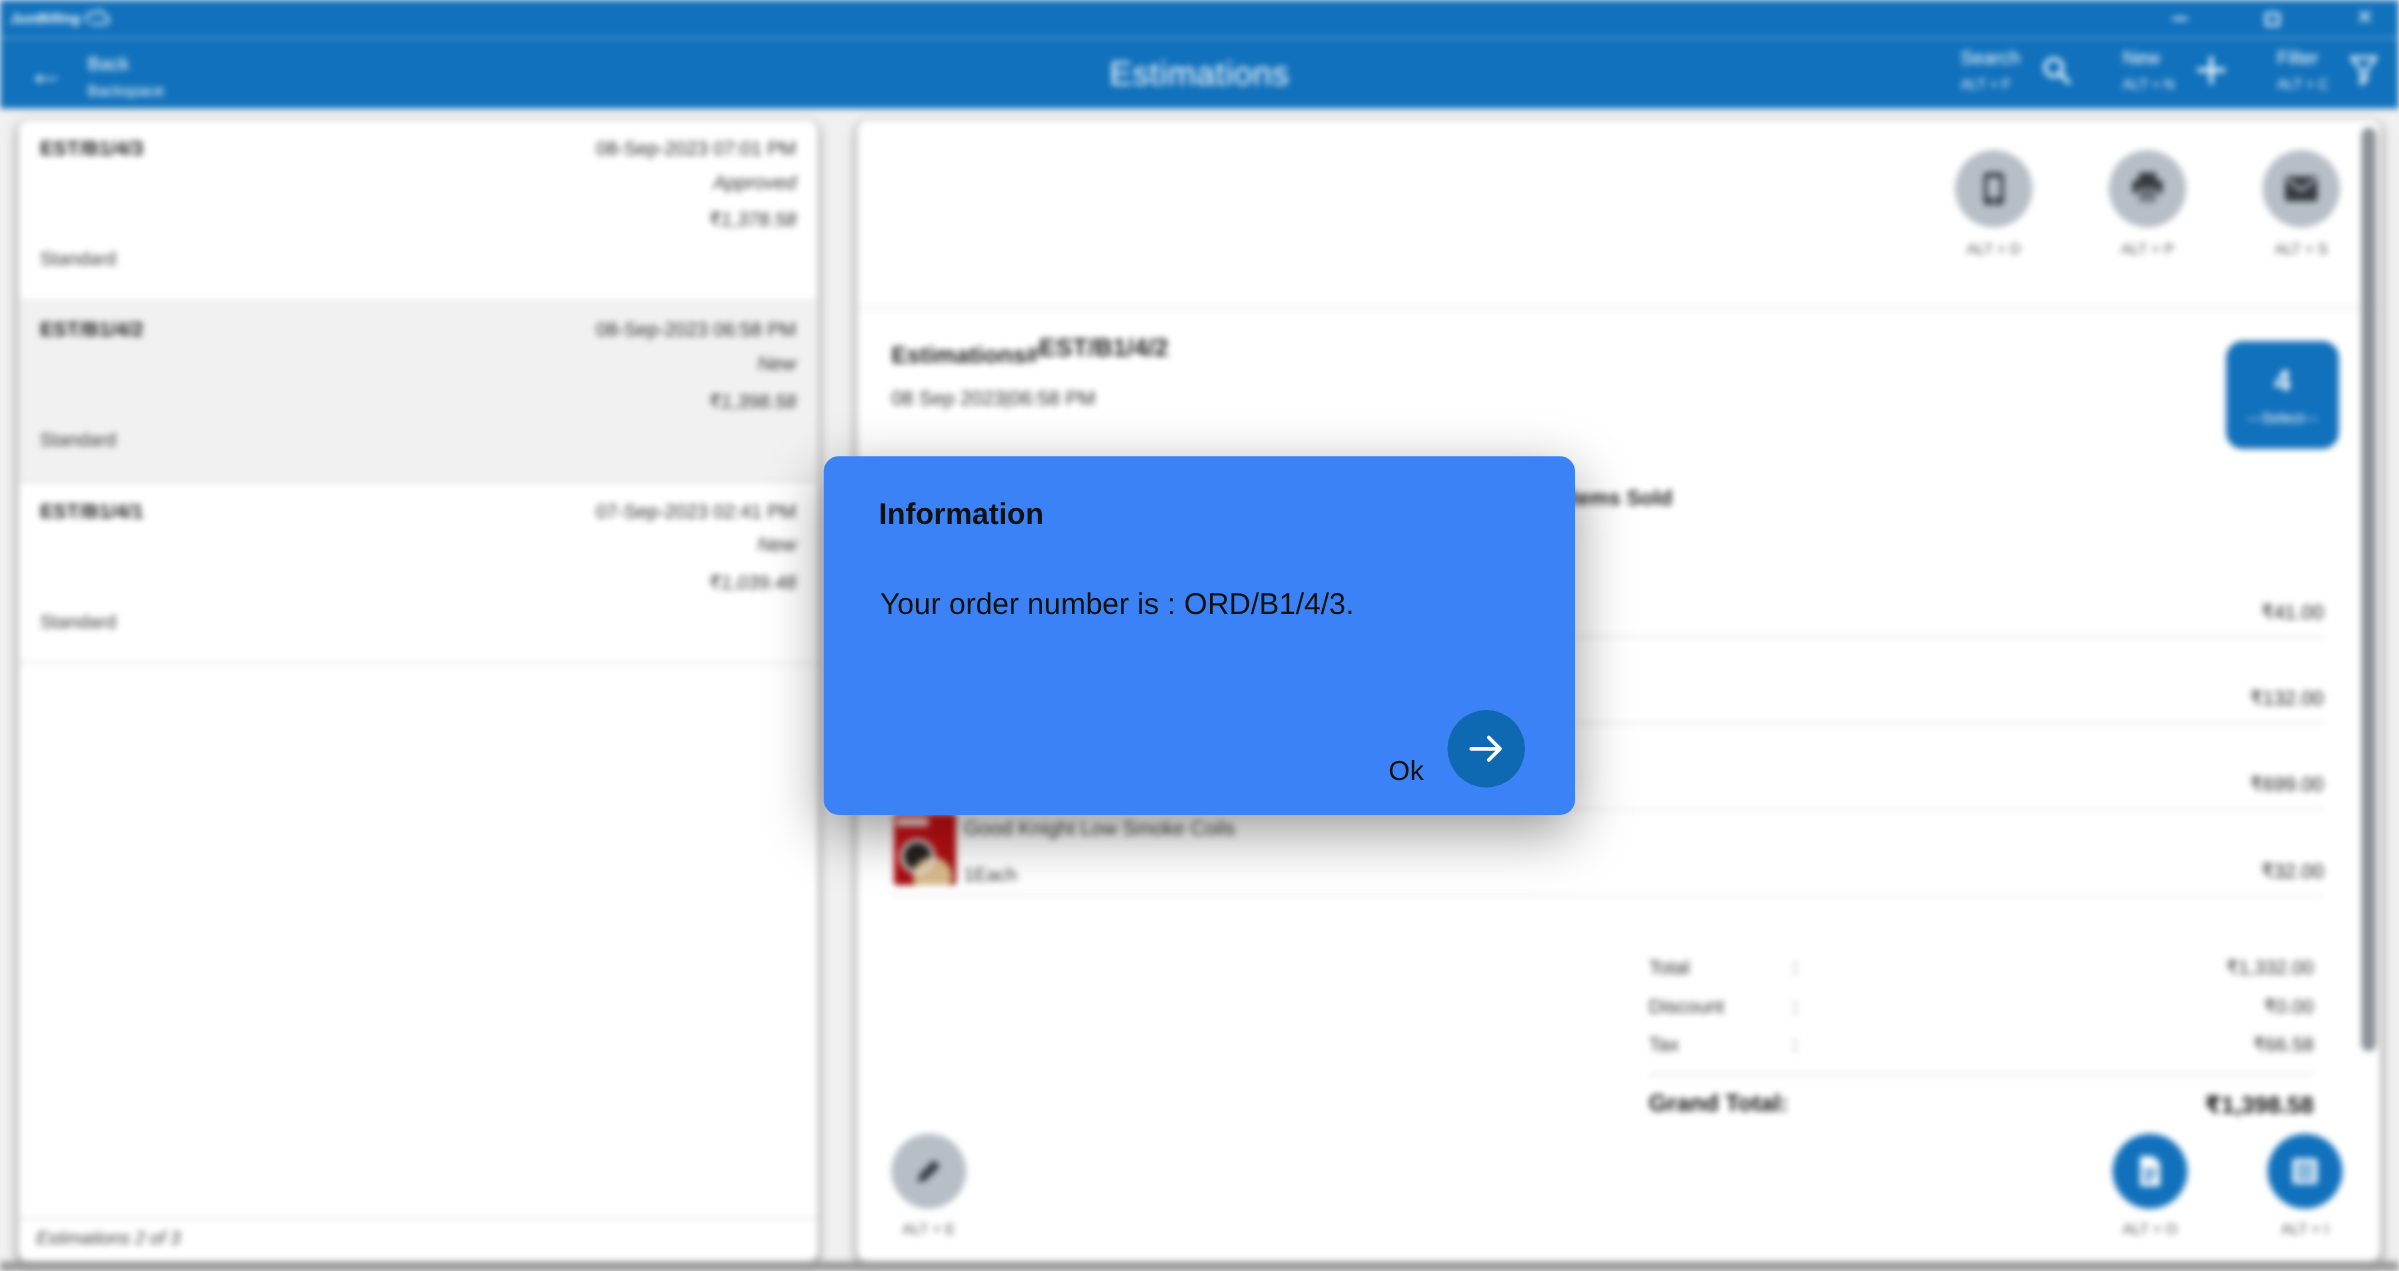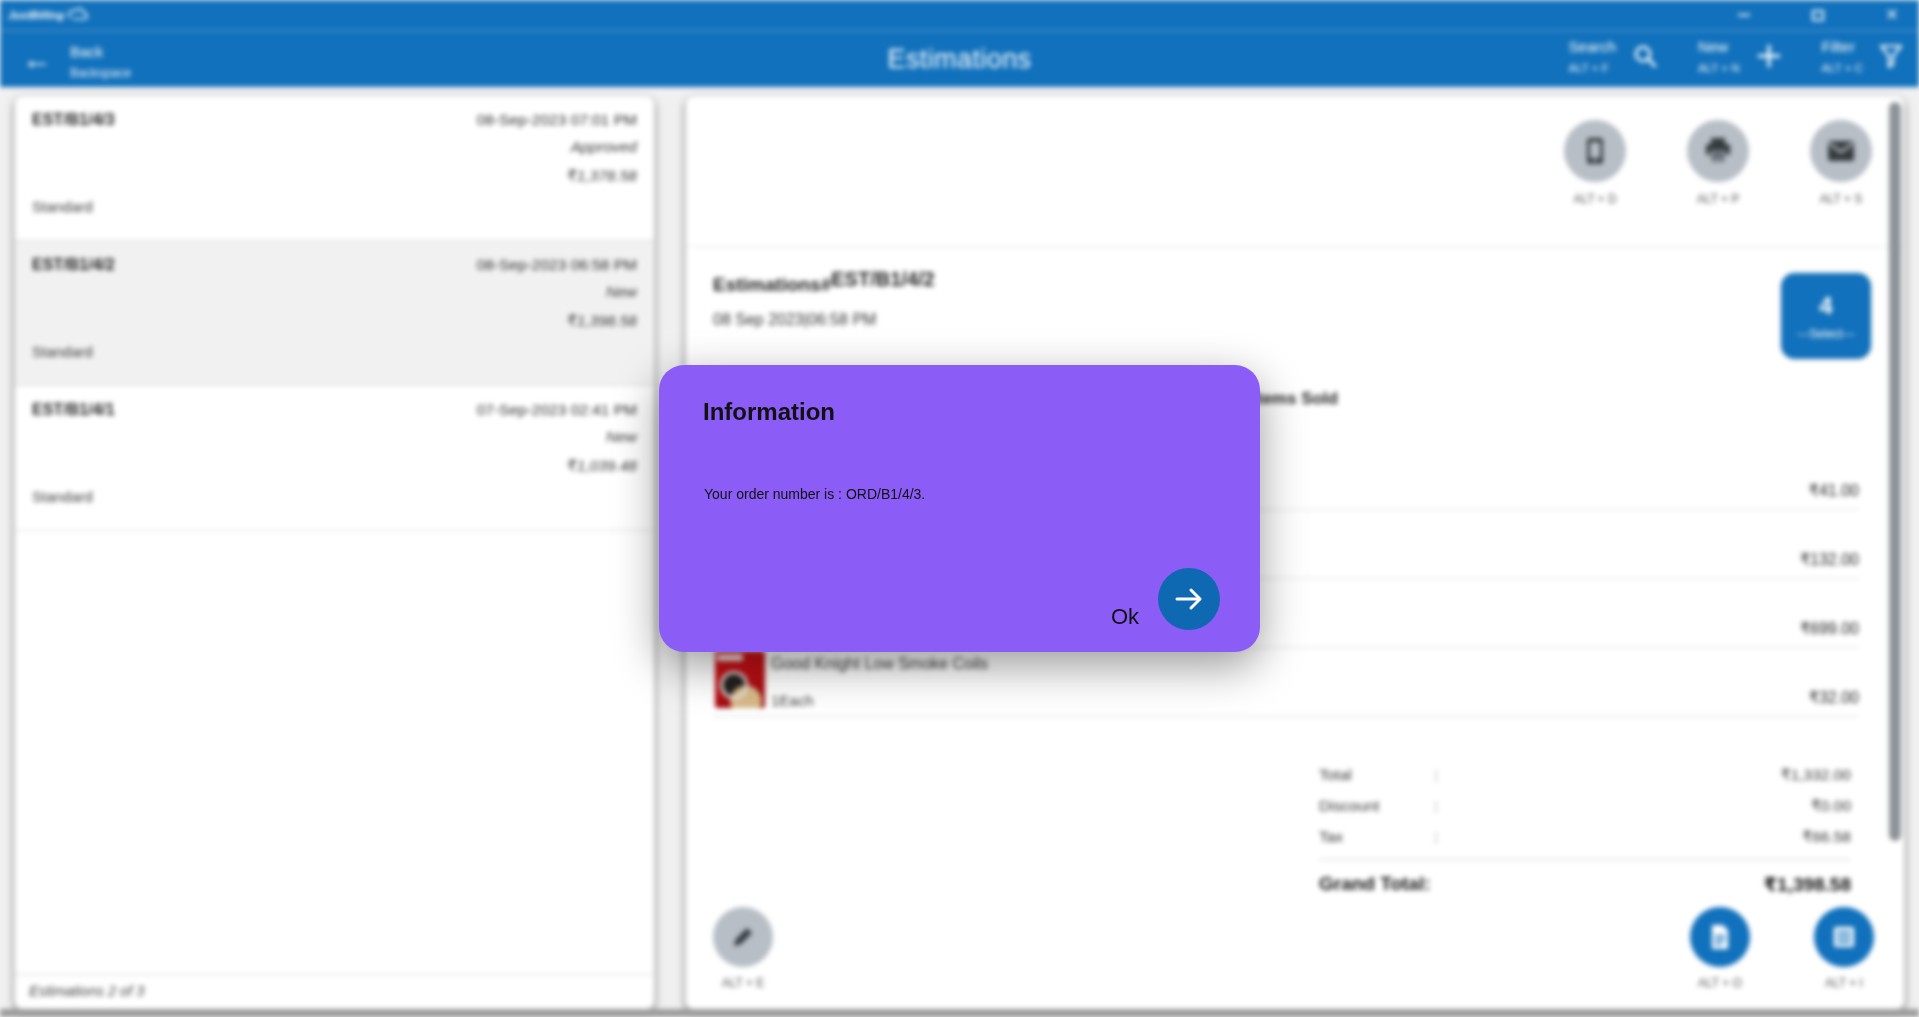--- a/index.html
+++ b/index.html
@@ -109,23 +109,23 @@
   .fab-right { position:absolute; right:30px; bottom:19px; display:flex; gap:64px; }
   .circle-blue { width:60px; height:60px; border-radius:50%; background:#1171bc;
     display:flex; align-items:center; justify-content:center; color:#fff; }
   .fab-shortcut { margin-top:9px; font-size:12px; color:#555; }
 
   .vscroll { position:absolute; right:3px; top:6px; bottom:6px; width:12px; }
   .vthumb { width:12px; height:82%; background:#8e9399; border-radius:6px; }
 
   
   .dialog { position:absolute; left:659px; top:365px; width:601px; height:287px;
-    background:#8b5cf6; border-radius:25px; box-shadow:0 14px 45px rgba(0,0,0,.40); z-index:10; }
+    background:#3b82f6; border-radius:12px; box-shadow:0 14px 45px rgba(0,0,0,.40); z-index:10; }
   .dialog-title { position:absolute; left:44px; top:33px; font-size:24px; font-weight:bold; color:#111; }
-  .dialog-msg { position:absolute; left:45px; top:105px; font-size:14px; color:#111;margin-top:16px; }
+  .dialog-msg { position:absolute; left:45px; top:105px; font-size:24px; color:#111; }
   .dialog-ok { position:absolute; right:40px; bottom:22px; display:flex; align-items:flex-end; gap:19px; cursor:pointer; }
   .ok-label { font-size:22px; color:#111; }
   .ok-circle { width:62px; height:62px; border-radius:50%; background:#0f68b2;
     display:flex; align-items:center; justify-content:center; }
 
   svg { display:block; }
 </style>
 </head>
 <body>
 

